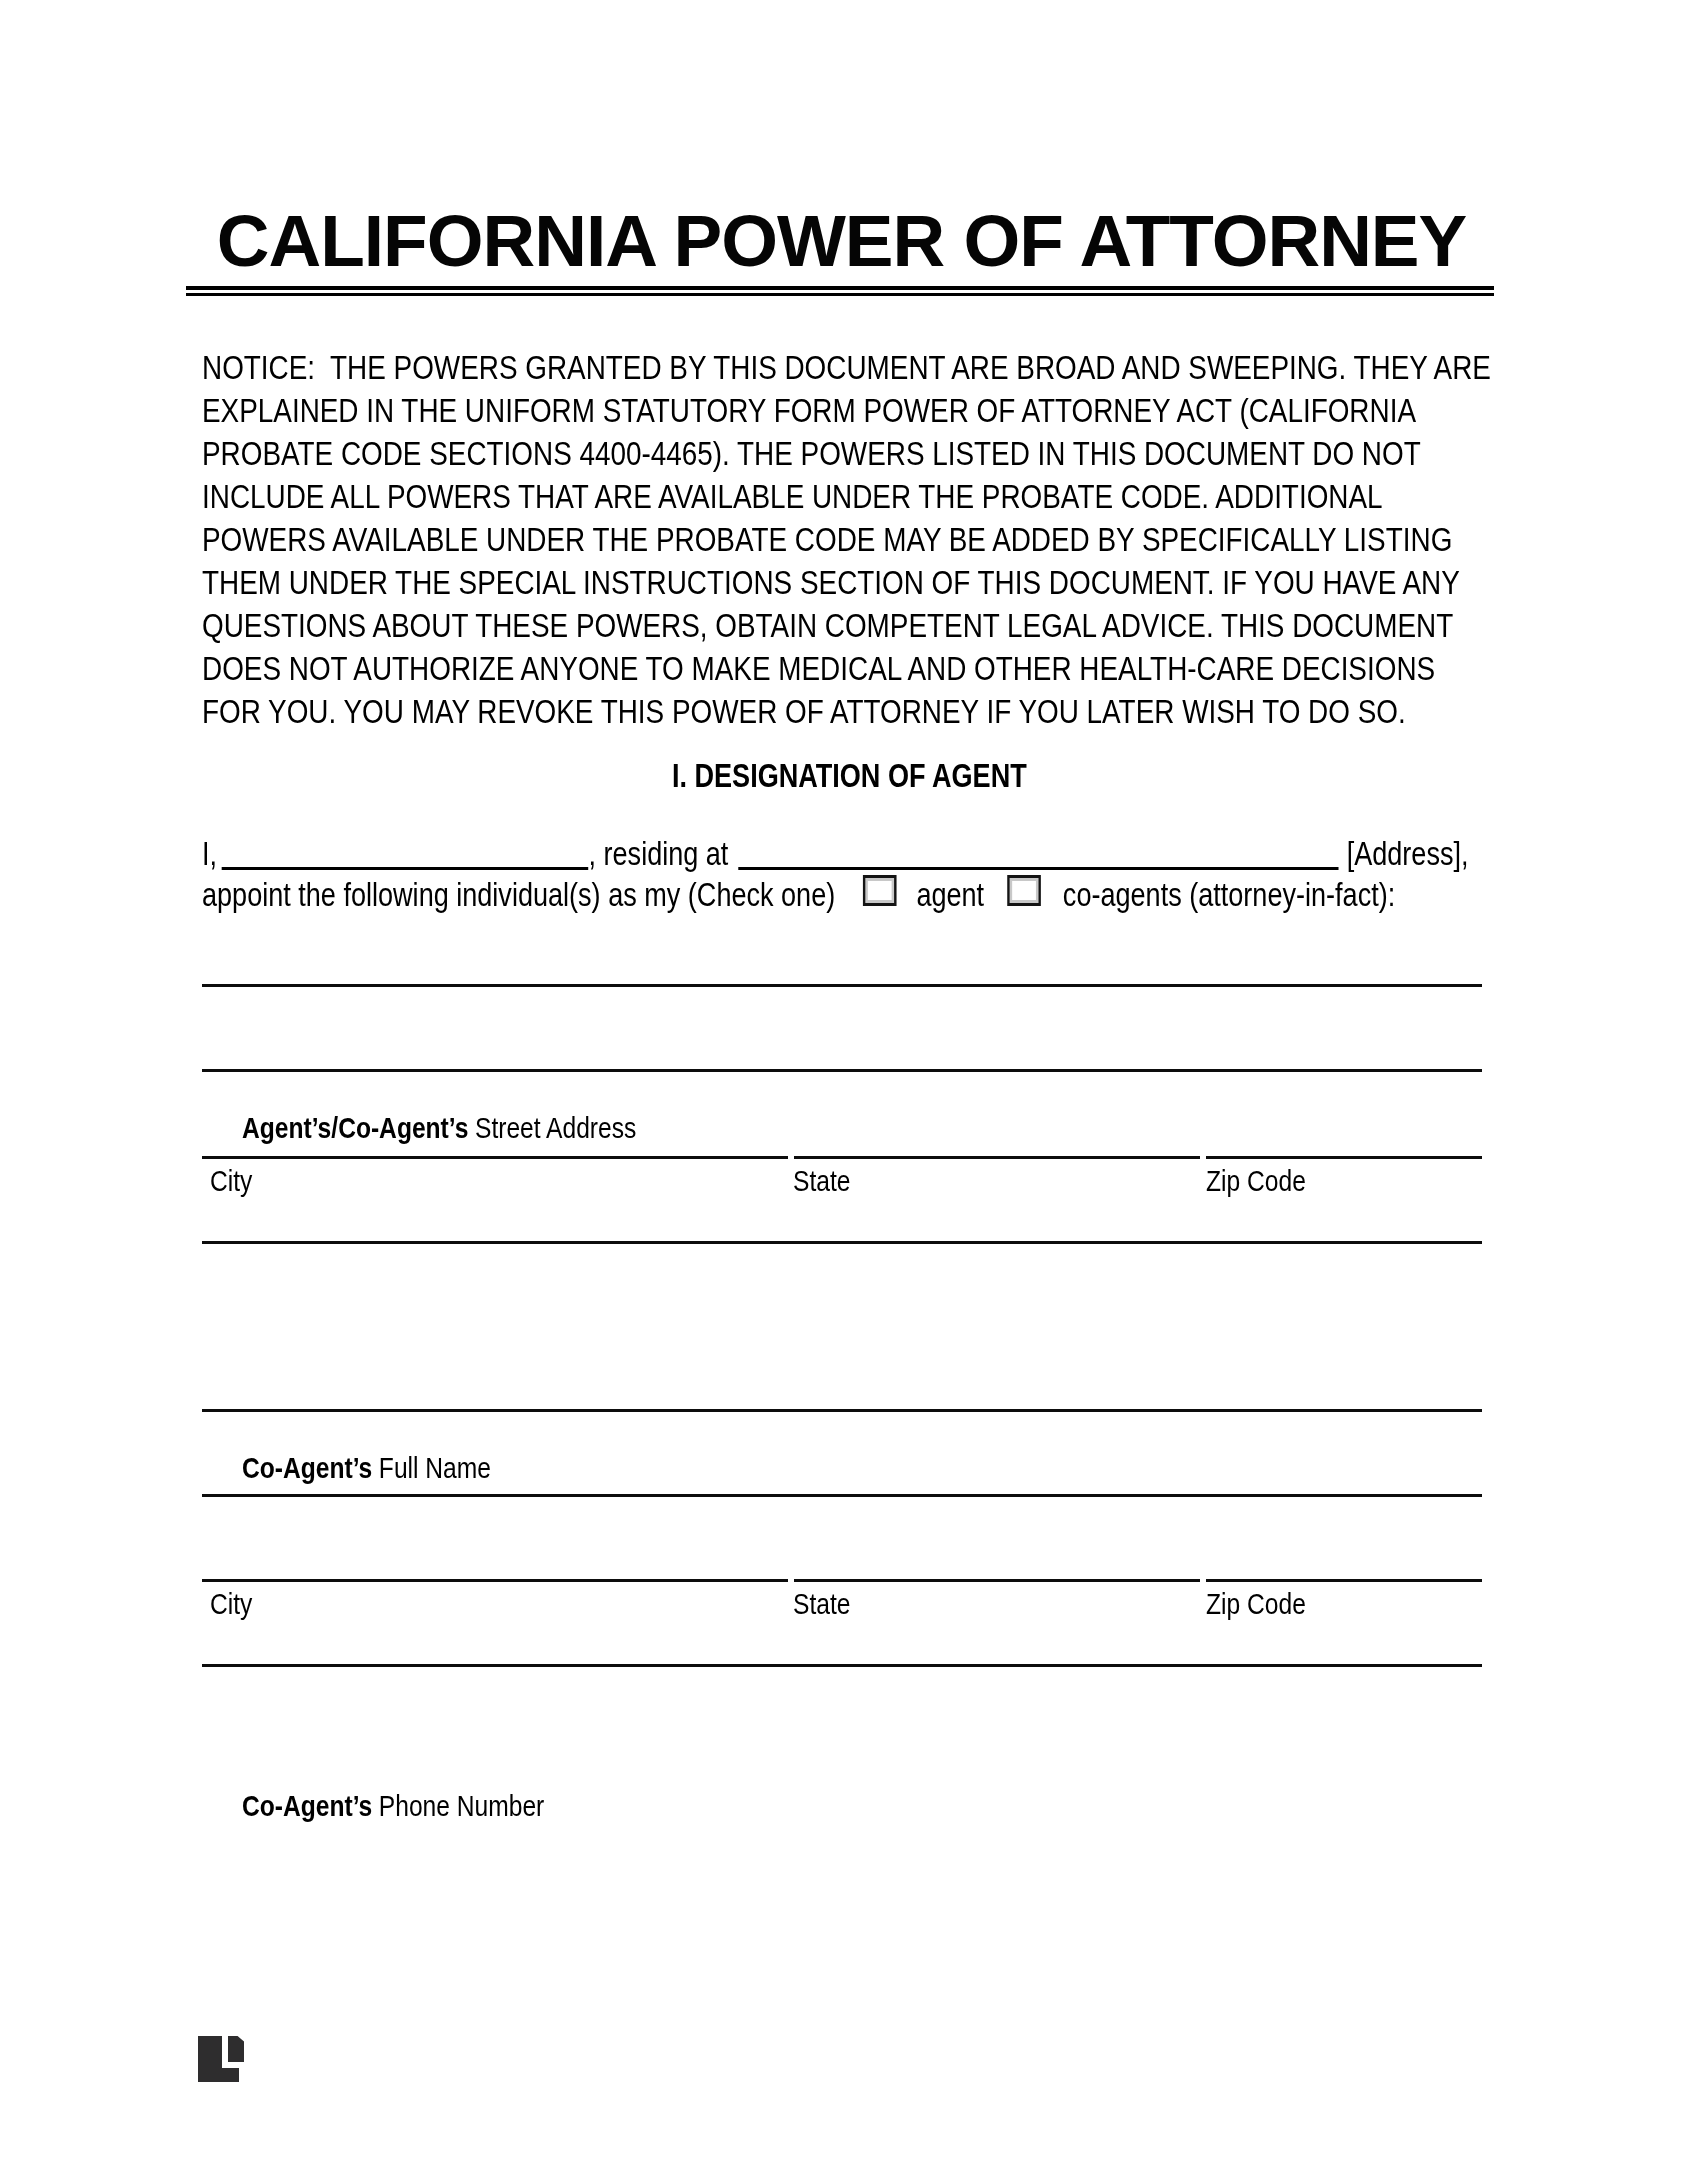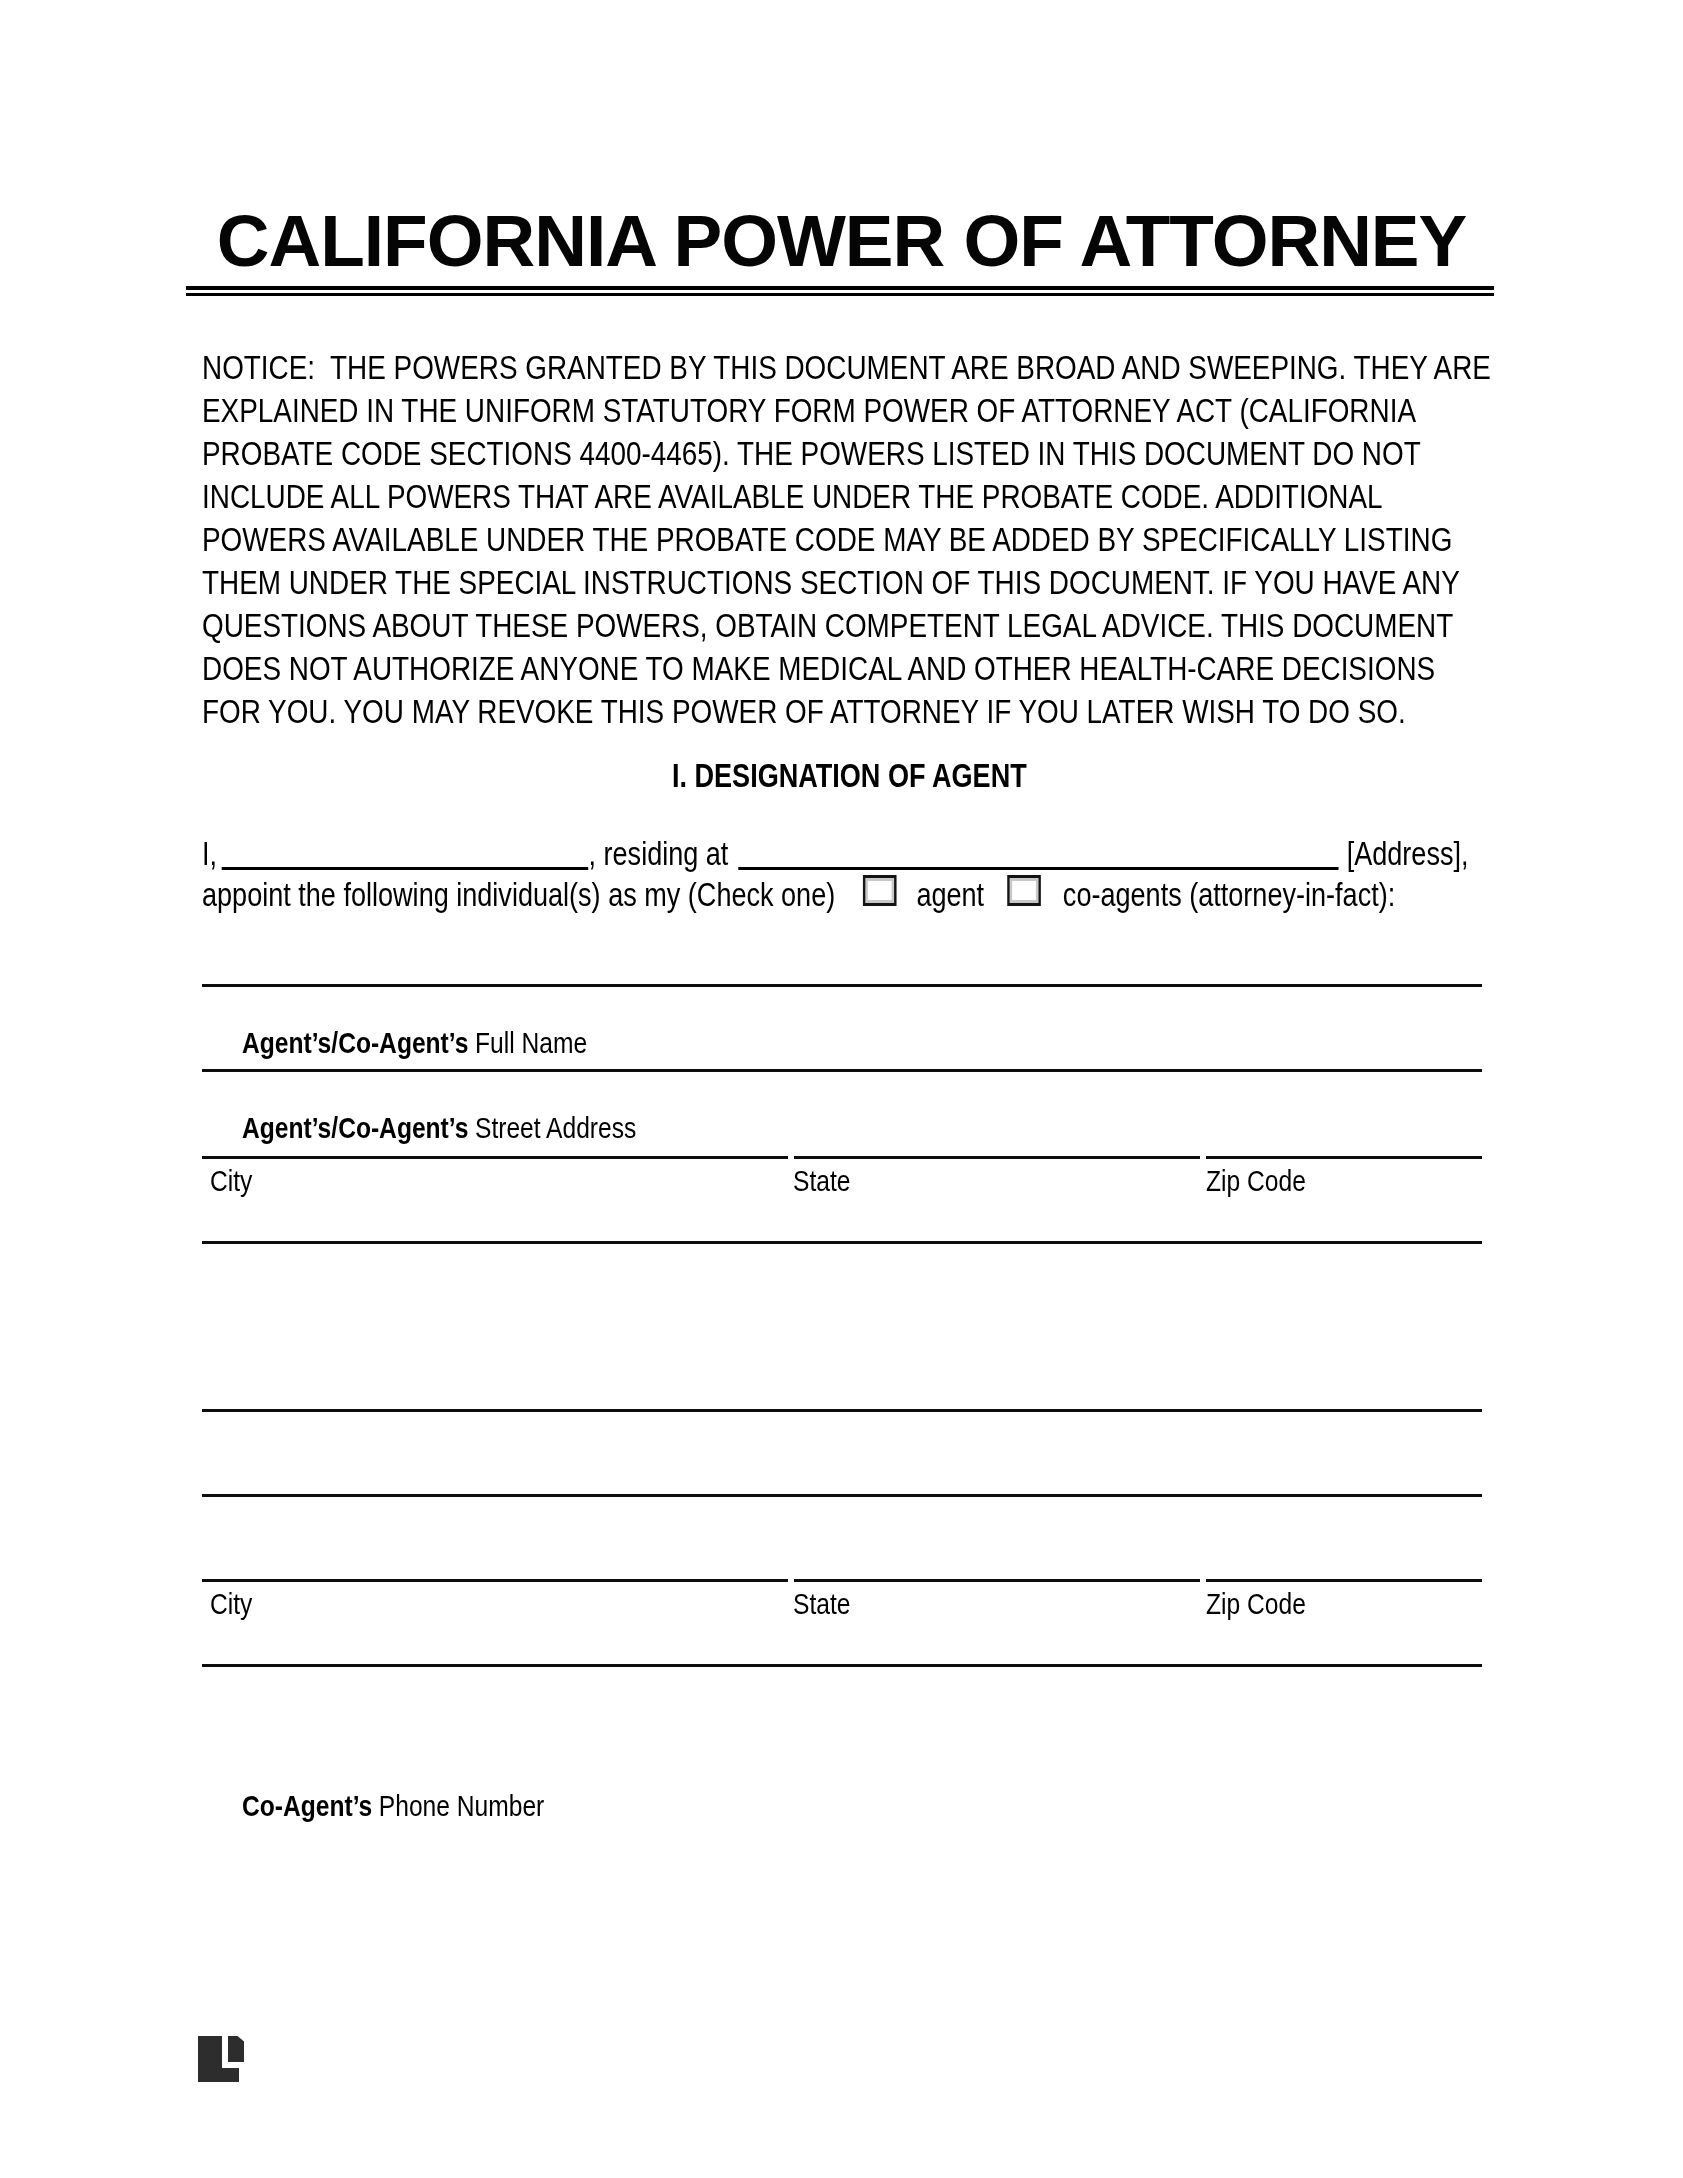--- a/index.html
+++ b/index.html
@@ -83,41 +83,41 @@
   <div class="sec-heading">
     <span class="nw-c">I. DESIGNATION OF AGENT</span>
   </div>
 
   <div class="intro">
     <div class="line"><span>I,</span><span class="blank blank1"></span><span>, residing at</span><span class="blank blank2"></span><span class="addr-tag">[Address],</span></div>
     <div class="line"><span>appoint the following individual(s) as my (Check one)</span><span class="checkbox"></span><span>agent</span><span class="checkbox cb2"></span><span>co-agents (attorney-in-fact):</span></div>
   </div>
 
   <div class="fline" style="top:984px"></div>
-  <div class="flabel" style="left:209px;top:992px">
-    <span class="nw"><b>Agent’s/Co-Agent’s</b><span class="reg">Full Name</span></span>
-  </div>
 
   <div class="fline" style="top:1069px"></div>
   <div class="flabel" style="left:209px;top:1077px">
     <span class="nw"><b>Agent’s/Co-Agent’s</b><span class="reg">Street Address</span></span>
   </div>
 
   <div>
     <div class="fseg" style="left:202px;top:1156px;width:586px"></div>
     <div class="fseg" style="left:794px;top:1156px;width:406px"></div>
     <div class="fseg" style="left:1206px;top:1156px;width:276px"></div>
     <div class="flabel" style="left:210px;top:1164px"><span class="nw">City</span></div>
     <div class="flabel" style="left:793px;top:1164px"><span class="nw">State</span></div>
     <div class="flabel" style="left:1206px;top:1164px"><span class="nw">Zip Code</span></div>
   </div>
 
   <div class="fline" style="top:1241px"></div>
 
   <div class="fline" style="top:1409px"></div>
+  <div class="flabel" style="left:209px;top:1417px">
+    <span class="nw"><b>Co-Agent’s</b><span class="reg">Full Name</span></span>
+  </div>
 
   <div class="fline" style="top:1494px"></div>
 
   <div>
     <div class="fseg" style="left:202px;top:1579px;width:586px"></div>
     <div class="fseg" style="left:794px;top:1579px;width:406px"></div>
     <div class="fseg" style="left:1206px;top:1579px;width:276px"></div>
     <div class="flabel" style="left:210px;top:1587px"><span class="nw">City</span></div>
     <div class="flabel" style="left:793px;top:1587px"><span class="nw">State</span></div>
     <div class="flabel" style="left:1206px;top:1587px"><span class="nw">Zip Code</span></div>

